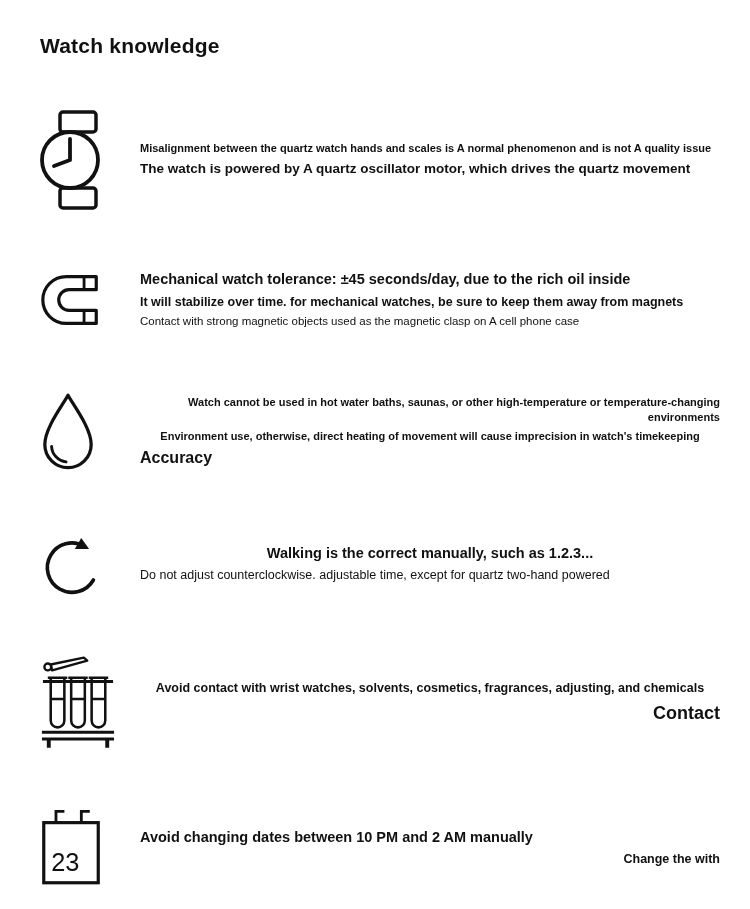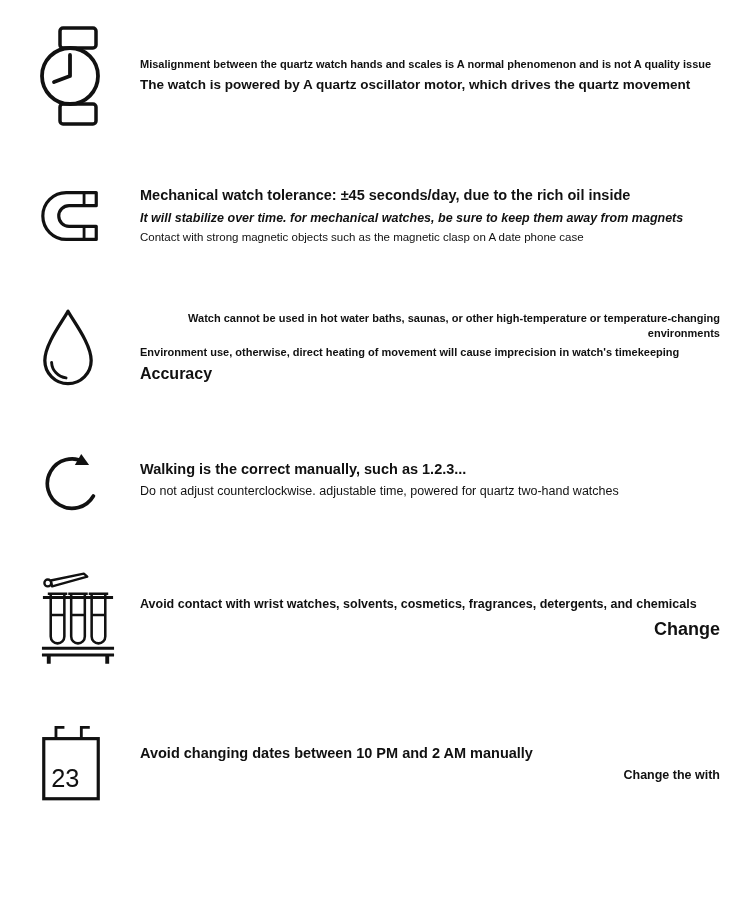--- a/index.html
+++ b/index.html
@@ -45,37 +45,38 @@
   .fs12  { font-size: 12.5px; font-weight: normal; }
   .fs13b { font-size: 13.5px; font-weight: bold; }
   .fs14b { font-size: 14.5px; font-weight: bold; }
   .h16   { font-size: 16px;   font-weight: bold; }
   .h18   { font-size: 18px;   font-weight: bold; }
 
   
   .ml0  { margin-left: 0; text-align: right; }
   .ml4  { margin-left: 4px; }
   .ml8  { margin-left: 8px; }
-  .ml12 { margin-left: 12px; }
-  .ml16 { margin-left: 16px; font-style: italic; }
+  .ml12 { margin-left: 12px; text-align: center; }
+  .ml16 { margin-left: 16px; }
   .ml28 { margin-left: 28px; }
   .ml40 { margin-left: 40px; }
   .ml72 { margin-left: 72px; }
 
   .cal-num {
     font-family: "Liberation Sans", sans-serif;
     font-size: 27px;
     font-weight: 400;
   }
 </style>
 </head>
 <body>
 
 <div class="page">
 
+  <h1 class="page-title">Watch knowledge</h1>
 
   <section class="row">
     <div class="icon-cell">
       <svg width="64" height="100" viewBox="0 0 64 100">
         <rect x="20" y="2" width="36" height="20" rx="3" fill="none" stroke="#111" stroke-width="3.5"></rect>
         <rect x="20" y="78" width="36" height="20" rx="3" fill="none" stroke="#111" stroke-width="3.5"></rect>
         <circle cx="30" cy="50" r="28" fill="none" stroke="#111" stroke-width="3.8"></circle>
         <path d="M30,50 V29 M30,50 L14,56" fill="none" stroke="#111" stroke-width="3.8" stroke-linecap="round"></path>
       </svg>
     </div>
@@ -88,21 +89,21 @@
   <section class="row">
     <div class="icon-cell">
       <svg width="60" height="56" viewBox="0 0 64 58">
         <path d="M60,4 H28 A25,25 0 0 0 28,54 H60 V40 H31 A11,11 0 0 1 31,18 H60 Z" fill="none" stroke="#111" stroke-width="3.4" stroke-linejoin="round"></path>
         <path d="M47,4 V18 M47,40 V54" fill="none" stroke="#111" stroke-width="3"></path>
       </svg>
     </div>
     <div class="text-cell">
       <p class="fs14b ml8">Mechanical watch tolerance: ±45 seconds/day, due to the rich oil inside</p>
       <p class="fs12b ml16">It will stabilize over time. for mechanical watches, be sure to keep them away from magnets</p>
-      <p class="fs11 ml4">Contact with strong magnetic objects such as the magnetic clasp on A date phone case</p>
+      <p class="fs11 ml4">Contact with strong magnetic objects used as the magnetic clasp on A cell phone case</p>
     </div>
   </section>
 
   <section class="row">
     <div class="icon-cell">
       <svg width="56" height="84" viewBox="0 0 58 82">
         <path d="M29,3 C23,14 5,37 5,54 A24,24 0 0 0 53,54 C53,37 35,14 29,3 Z" fill="none" stroke="#111" stroke-width="3.4" stroke-linejoin="round"></path>
         <path d="M12,56 A17,17 0 0 0 27,72" fill="none" stroke="#111" stroke-width="3" stroke-linecap="round"></path>
       </svg>
     </div>
@@ -115,21 +116,21 @@
 
   <section class="row">
     <div class="icon-cell">
       <svg width="64" height="68" viewBox="0 0 70 72">
         <path d="M58.4,53.5 A27,27 0 1 1 48.5,16.6" fill="none" stroke="#111" stroke-width="4" stroke-linecap="round"></path>
         <polygon points="53.7,19.6 38.1,19.7 45.1,7.5" fill="#111" stroke="none"></polygon>
       </svg>
     </div>
     <div class="text-cell">
       <p class="fs14b ml12">Walking is the correct manually, such as 1.2.3...</p>
-      <p class="fs12 ml8">Do not adjust counterclockwise. adjustable time, powered for quartz two-hand watches</p>
+      <p class="fs12 ml8">Do not adjust counterclockwise. adjustable time, except for quartz two-hand powered</p>
     </div>
   </section>
 
   <section class="row">
     <div class="icon-cell">
       <svg width="76" height="98" viewBox="0 0 78 100">
 
         <circle cx="8" cy="13" r="3.5" fill="none" stroke="#111" stroke-width="2.4"></circle>
         <path d="M11,10.5 L45,3.5 L48.5,6.5 L12.5,16.5 Z" fill="none" stroke="#111" stroke-width="2.4" stroke-linejoin="round"></path>
 
@@ -137,22 +138,22 @@
 
         <path d="M11,24 V68 A7,7 0 0 0 25,68 V24 M8,24 H28 M11,46 H25" fill="none" stroke="#111" stroke-width="2.6"></path>
         <path d="M32,24 V68 A7,7 0 0 0 46,68 V24 M29,24 H49 M32,46 H46" fill="none" stroke="#111" stroke-width="2.6"></path>
         <path d="M53,24 V68 A7,7 0 0 0 67,68 V24 M50,24 H70 M53,46 H67" fill="none" stroke="#111" stroke-width="2.6"></path>
 
         <path d="M2,80 H76 M2,87 H76" fill="none" stroke="#111" stroke-width="3"></path>
         <path d="M9,87 V96 M69,87 V96" fill="none" stroke="#111" stroke-width="4"></path>
       </svg>
     </div>
     <div class="text-cell">
-      <p class="fs12b ml12">Avoid contact with wrist watches, solvents, cosmetics, fragrances, detergents, and chemicals</p>
-      <p class="h18 ml0">Change</p>
+      <p class="fs12b ml12">Avoid contact with wrist watches, solvents, cosmetics, fragrances, adjusting, and chemicals</p>
+      <p class="h18 ml0">Contact</p>
     </div>
   </section>
 
   <section class="row">
     <div class="icon-cell">
       <svg width="62" height="80" viewBox="0 0 66 84">
         <rect x="4" y="15" width="58" height="64" fill="none" stroke="#111" stroke-width="3.4"></rect>
         <path d="M17,15 V3 H26" fill="none" stroke="#111" stroke-width="3"></path>
         <path d="M44,15 V3 H53" fill="none" stroke="#111" stroke-width="3"></path>
         <text class="cal-num" x="12" y="67" fill="#111" stroke="none">23</text>

